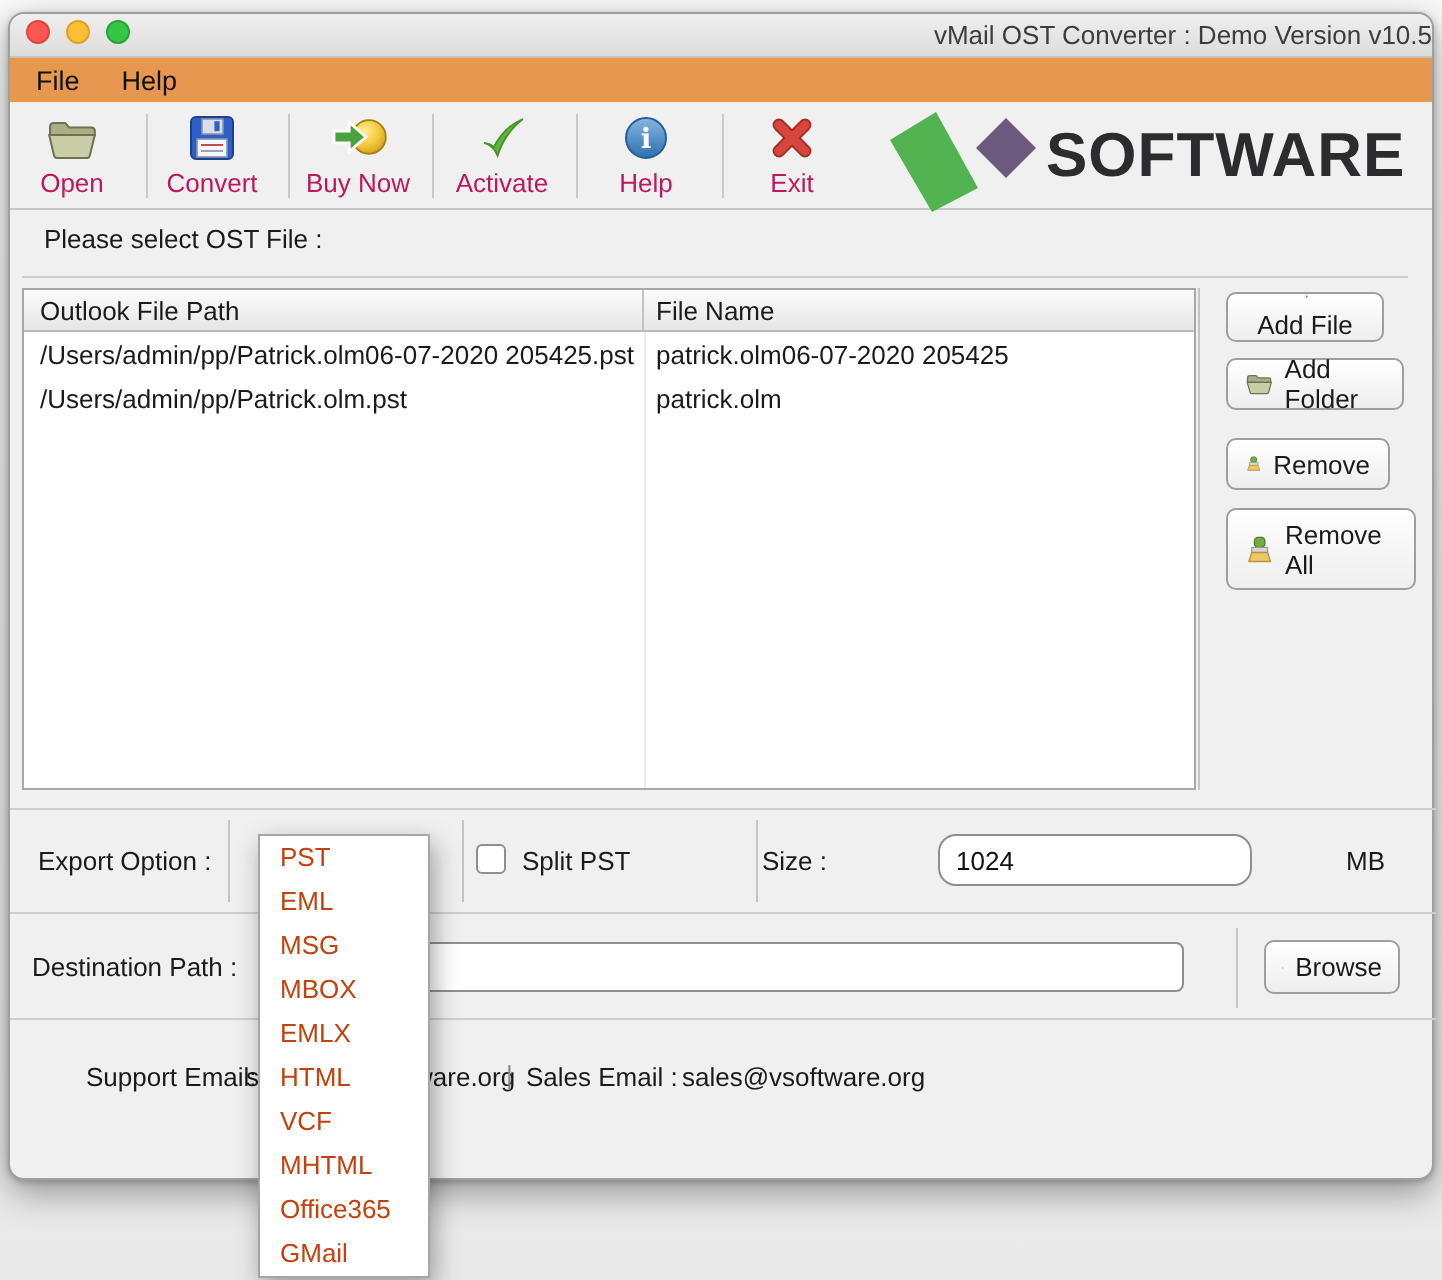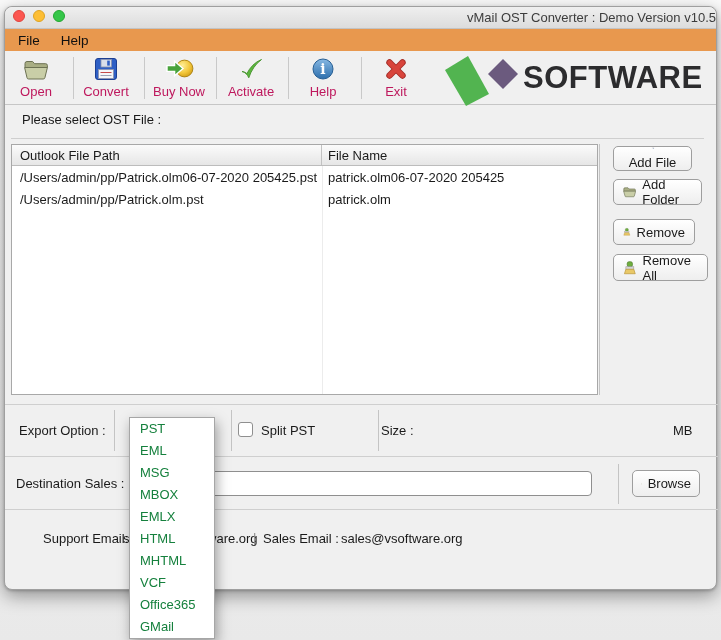--- a/index.html
+++ b/index.html
@@ -86,21 +86,21 @@
     position: absolute; left: 608px;
     display: inline-flex; align-items: center; justify-content: flex-start; gap: 6px;
     padding: 0 9px;
     background: linear-gradient(#ffffff, #eeeeee);
     border: 1px solid #9e9e9e; border-radius: 5px;
     font-size: 13px; color: #1a1a1a; cursor: default;
   }
   .b-addfile   { top: 41px;  width: 79px; height: 25px; flex-direction: column; }
   .b-addfolder { top: 74px;  width: 89px; height: 26px; }
   .b-remove    { top: 114px; width: 82px; height: 26px; }
-  .b-removeall { top: 149px; width: 95px; height: 27px; }
+  .b-removeall { top: 149px; width: 95px; height: 41px; }
   
   .lbl-export { position: absolute; left: 14px;  top: 318px; }
   .vl-e1 { left: 109px; top: 305px; height: 41px; }
   .vl-e2 { left: 226px; top: 305px; height: 41px; }
   .vl-e3 { left: 373px; top: 305px; height: 41px; }
   .checkbox {
     position: absolute; left: 233px; top: 317px; width: 15px; height: 15px;
     background: #fff; border: 1px solid #8f8f8f; border-radius: 3px;
   }
   .lbl-split { position: absolute; left: 256px; top: 318px; }
@@ -127,21 +127,21 @@
   .f-pipe          { position: absolute; left: 248px; top: 425px; color: #8a8a8a; }
   .f-sales-label   { position: absolute; left: 258px; top: 426px; }
   .f-sales-email   { position: absolute; left: 336px; top: 426px; }
   
   .dropdown {
     position: absolute; left: 129px; top: 417px; width: 86px;
     background: #fff; border: 1px solid #a6a6a6;
     box-shadow: 2px 5px 12px rgba(0,0,0,.35);
     z-index: 40;
   }
-  .dd-item { height: 22px; line-height: 22px; padding-left: 10px; font-size: 13px; color: #15803d; cursor: default; }
+  .dd-item { height: 22px; line-height: 22px; padding-left: 10px; font-size: 13px; color: #c2410c; cursor: default; }
 </style>
 </head>
 <body>
 
 <div class="window">
 
   <div class="titlebar">
     <span class="traffic t-red"></span>
     <span class="traffic t-yellow"></span>
     <span class="traffic t-green"></span>
@@ -307,24 +307,25 @@
     </div>
 
     <div class="hline hl-export"></div>
     <div class="lbl-export">Export Option :</div>
     <div class="vline vl-e1"></div>
     <div class="vline vl-e2"></div>
     <div class="checkbox"></div>
     <div class="lbl-split">Split PST</div>
     <div class="vline vl-e3"></div>
     <div class="lbl-size">Size :</div>
+    <input class="input size-input" type="text" value="1024" style="">
     <div class="lbl-mb">MB</div>
 
     <div class="hline hl-dest"></div>
-    <div class="lbl-dest">Destination Sales :</div>
+    <div class="lbl-dest">Destination Path :</div>
     <input class="input dest-input" type="text" value="" style="">
     <div class="vline vl-d1"></div>
     <div class="b-browse">
       <svg width="17" height="14" viewBox="0 0 17 14">
         <path d="M1 3 Q1 1.6 2.4 1.6 h4 l1.3 1.5 h6.9 q1.2 0 1.2 1.2 V6 H1 Z" fill="#a9ae84" stroke="#6d7253" stroke-width=".8"></path>
         <path d="M.8 6 h15.4 l-1.7 6.2 q-.2 .9 -1.2 .9 H3.7 q-1 0 -1.1 -.9 Z" fill="#c9cea7" stroke="#6d7253" stroke-width=".8"></path>
       </svg>
       <span>Browse</span>
     </div>
 
@@ -337,17 +338,17 @@
   </div>
 </div>
 
 <div class="dropdown">
   <div class="dd-item">PST</div>
   <div class="dd-item">EML</div>
   <div class="dd-item">MSG</div>
   <div class="dd-item">MBOX</div>
   <div class="dd-item">EMLX</div>
   <div class="dd-item">HTML</div>
+  <div class="dd-item">VCF</div>
   <div class="dd-item">MHTML</div>
-  <div class="dd-item">VCF</div>
   <div class="dd-item">Office365</div>
   <div class="dd-item">GMail</div>
 </div>
 
 </body></html>

